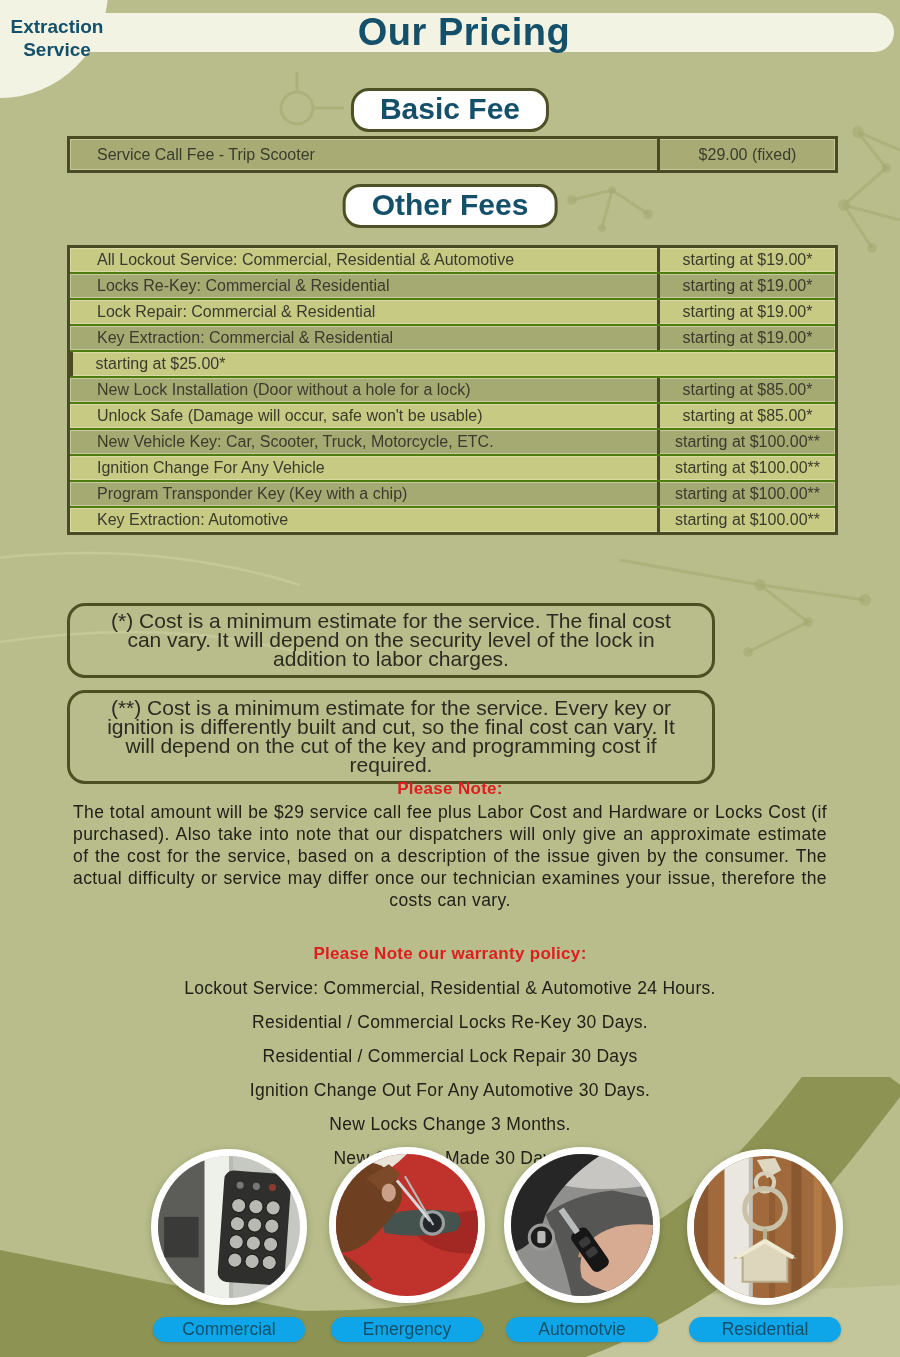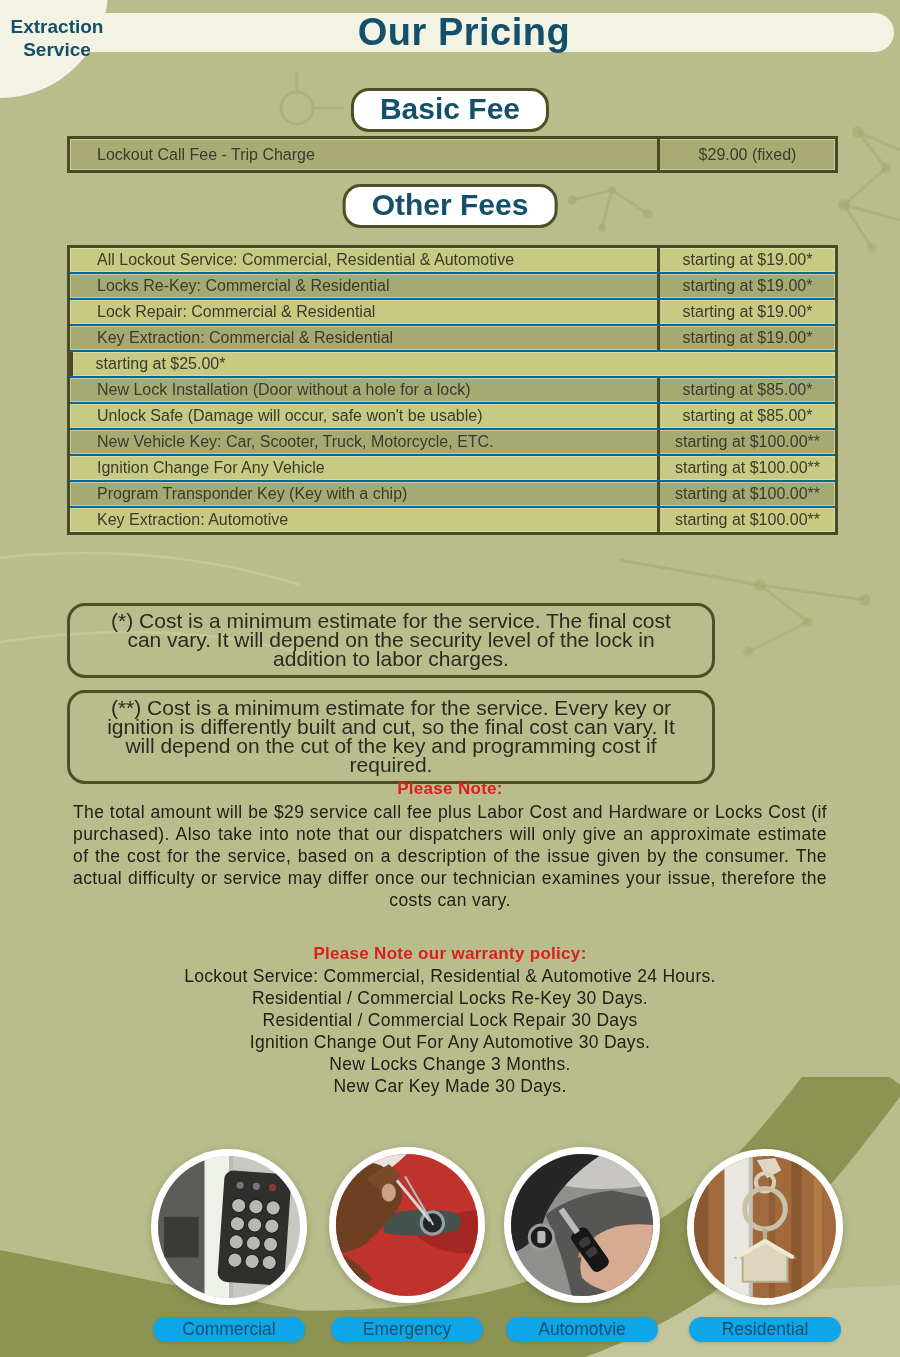--- a/index.html
+++ b/index.html
@@ -42,21 +42,21 @@
   .fee-table{
     position:absolute;left:67px;width:771px;
     border:3px solid #4a4a24;box-sizing:border-box;
   }
   .fee-table.basic{top:136px;}
   .fee-table.other{top:245px;}
   .frow{
     display:flex;align-items:center;
     box-shadow:inset 0 0 0 1px rgba(238,240,205,.45);
   }
-  .frow + .frow{border-top:2px solid #0369a1;}
+  .frow + .frow{border-top:2px solid #4d7c0f;}
   .frow .svc{
     flex:1;padding-left:27px;font-size:16px;color:#3b3b2d;
     white-space:nowrap;overflow:hidden;
   }
   .frow .price{
     width:175px;text-align:center;font-size:16px;color:#3b3b2d;
     border-left:3px solid #4a4a24;align-self:stretch;
     display:flex;align-items:center;justify-content:center;
   }
   .fee-table.basic .frow{height:31px;background:#a8ac74;}
@@ -83,21 +83,21 @@
   .red-head.warranty{top:944px;}
   .note-paragraph{
     position:absolute;left:73px;top:801px;width:754px;
     font-size:17.5px;line-height:22px;color:#21211a;
     text-align:justify;text-align-last:center;letter-spacing:.4px;
   }
   .warranty-list{
     position:absolute;left:0;top:965px;width:900px;text-align:center;
     font-size:17.5px;line-height:22px;color:#21211a;letter-spacing:.3px;
   }
-  .warranty-list div{margin:0;}
+  .warranty-list div{margin:12px;}
 
   
   .cat-circle{
     position:absolute;width:156px;height:156px;border-radius:50%;
     background:#ffffff;box-shadow:0 2px 7px rgba(40,40,20,.25);
     display:flex;align-items:center;justify-content:center;
   }
   .cat-circle .photo{
     width:142px;height:142px;border-radius:50%;overflow:hidden;display:block;
   }
@@ -146,21 +146,21 @@
   <div class="page-title">Our Pricing</div>
   <div class="brand-circle"></div>
   <div class="brand-text">
     <div>Extraction</div>
     <div>Service</div>
   </div>
 
   <div class="pill basic">Basic Fee</div>
   <div class="fee-table basic">
     <div class="frow">
-      <div class="svc">Lockout Call Fee - Trip Charge</div>
+      <div class="svc">Service Call Fee - Trip Scooter</div>
       <div class="price">$29.00 (fixed)</div>
     </div>
   </div>
 
   <div class="pill other">Other Fees</div>
   <div class="fee-table other">
     <div class="frow">
       <div class="svc">All Lockout Service: Commercial, Residential &amp; Automotive</div>
       <div class="price">starting at $19.00*</div>
     </div>

